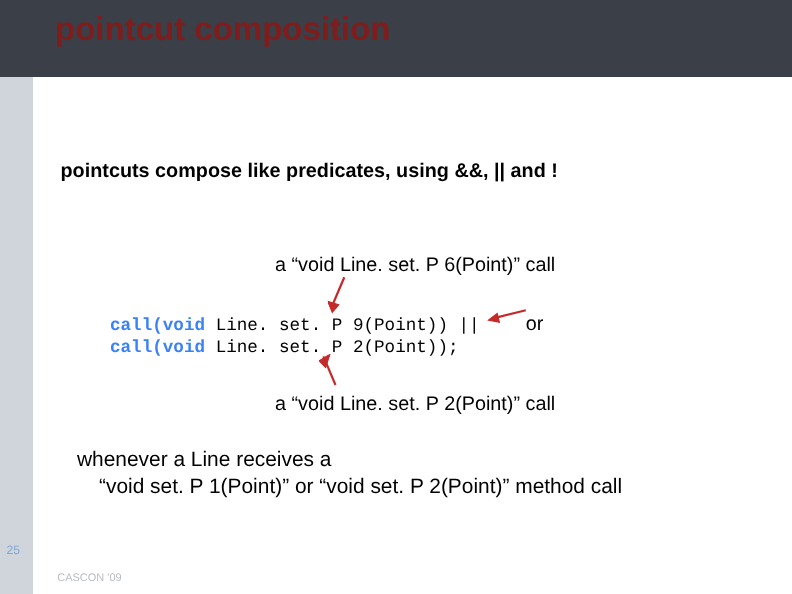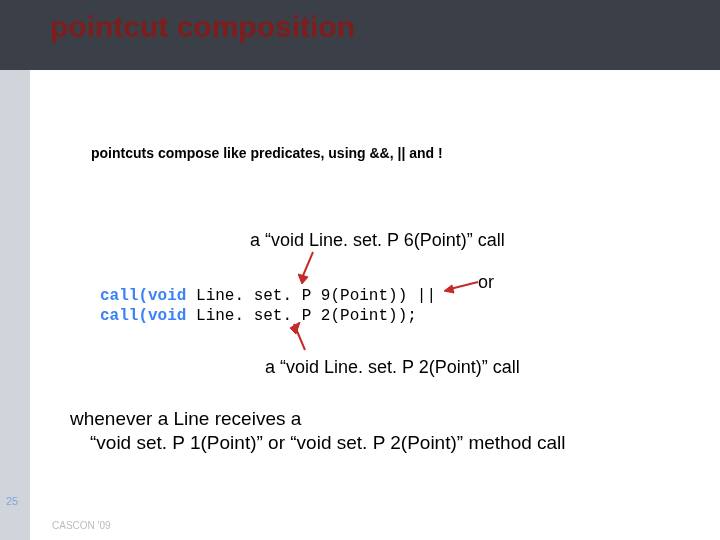--- a/index.html
+++ b/index.html
@@ -28,50 +28,49 @@
   .title {
     position: absolute;
     left: 50px; top: 10px;
     font-size: 30px;
     font-weight: bold;
     color: #7f1d1d;
   }
   .subtitle {
     position: absolute;
     left: 55px; top: 145px;
-    font-size: 14px;
+    font-size: 18px;
     font-weight: bold;
     color: #000;
-    margin-left: 36px;
   }
   .ann-top {
     position: absolute;
     left: 250px; top: 230px;
     font-size: 18px;
     color: #000;
   }
   .ann-or {
     position: absolute;
-    left: 478px; top: 272px;
+    left: 478px; top: 284px;
     font-size: 18px;
     color: #000;
   }
   .code {
     position: absolute;
     left: 100px; top: 286px;
     font-family: "Courier New", monospace;
     font-size: 16px;
     line-height: 20px;
     white-space: pre;
     color: #000;
   }
   .code .kw { font-weight: bold; color: #3b82f6; }
   .ann-bot {
     position: absolute;
-    left: 265px; top: 357px;
+    left: 250px; top: 357px;
     font-size: 18px;
     color: #000;
   }
   .expl1 {
     position: absolute;
     left: 70px; top: 408px;
     font-size: 19px;
     color: #000;
   }
   .expl2 {

